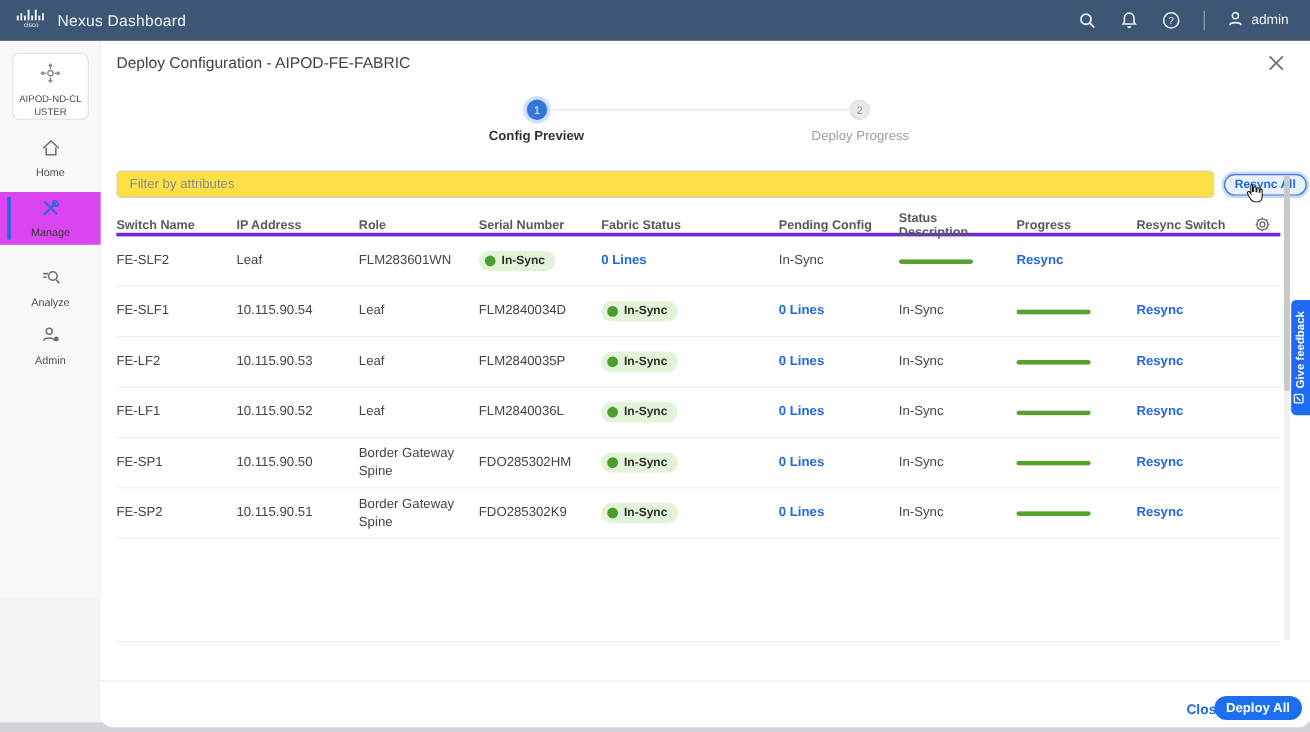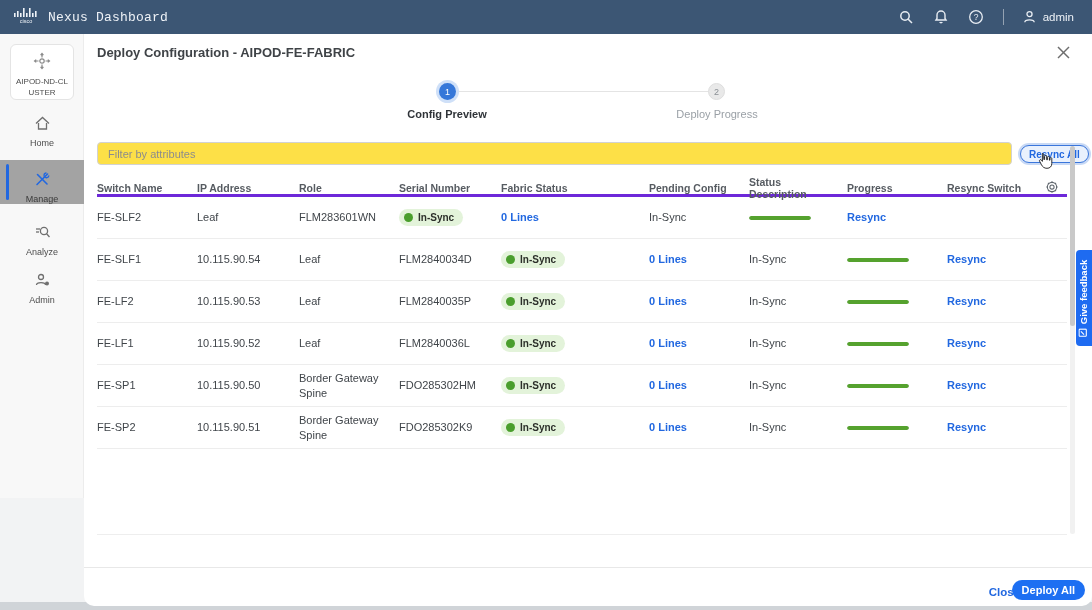--- a/index.html
+++ b/index.html
@@ -3,46 +3,46 @@
 <meta charset="utf-8">
 <style>
   * { margin:0; padding:0; box-sizing:border-box; }
   html,body { width:1092px; height:610px; overflow:hidden; background:#f2f3f4;
               font-family:"Liberation Sans", sans-serif; }
 
   
   .top-header { position:absolute; left:0; top:0; width:1092px; height:34px;
                 background:#3c5674; display:flex; align-items:center; z-index:6; }
   .brand { display:flex; align-items:center; gap:9px; padding-left:13px; }
-  .brand-name { color:#eef2f7; font-size:13px; letter-spacing:.2px;font-family:Liberation Mono, monospace; }
+  .brand-name { color:#eef2f7; font-size:13px; letter-spacing:.2px; }
   .hdr-right { margin-left:auto; display:flex; align-items:center; gap:18px; padding-right:18px; }
   .hdr-ic { width:17px; height:17px; display:flex; align-items:center; justify-content:center; cursor:pointer; }
   .hdr-divider { width:1px; height:16px; background:rgba(255,255,255,.45); }
   .hdr-user { display:flex; align-items:center; gap:6px; color:#eef2f7; font-size:11.5px; cursor:pointer; }
 
   
   .sidebar { position:absolute; left:0; top:34px; width:84px; height:464px;
              background:#f8f8f8; border-right:1px solid #ececec; z-index:2; }
   .cluster-card { position:absolute; left:10px; top:10px; width:64px; height:56px;
                   background:#fff; border:1px solid #e4e4e4; border-radius:6px;
                   display:flex; flex-direction:column; align-items:center; padding-top:6px; cursor:pointer; }
   .cluster-name { font-size:8px; color:#4c4c4c; text-align:center; line-height:1.35;
                   word-break:break-all; padding:2px 3px 0 3px; }
   .nav-item { position:absolute; left:0; width:84px; height:44px; display:flex; flex-direction:column;
               align-items:center; justify-content:center; gap:3px; cursor:pointer; }
   .nav-item .lbl { font-size:9px; color:#4d4d4d; }
-  .nav-item.active { background:#a3a3a3;justify-content:flex-end; }
+  .nav-item.active { background:#d946ef; }
   .nav-item.active::before { content:""; position:absolute; left:6px; top:4px; bottom:4px; width:3px;
                              background:#2268e0; border-radius:2px; }
   .nav-item.active .lbl { color:#3a3a3a; }
 
   
   .dialog { position:absolute; left:84px; top:34px; width:1008px; height:572px; background:#ffffff;
             border-radius:0 0 10px 10px; z-index:3; }
-  .dlg-title { position:absolute; left:13px; top:11px; font-size:13px; font-weight:bold; color:#3f4347; }
+  .dlg-title { position:absolute; left:13px; top:11px; font-size:13px; font-weight:normal; color:#3f4347; }
   .dlg-close { position:absolute; right:20px; top:9px; width:18px; height:18px; cursor:pointer;
                display:flex; align-items:center; justify-content:center; }
 
   
   .step-line { position:absolute; left:372px; top:57px; width:253px; height:1px; background:#e4e4e4; }
   .step-circle { position:absolute; width:17px; height:17px; border-radius:50%;
                  display:flex; align-items:center; justify-content:center; font-size:9px; }
   .step1 { left:355px; top:49px; background:#3577d9; color:#fff; box-shadow:0 0 0 3px #cfe0f8; }
   .step2 { left:624px; top:49px; background:#e9e9e9; color:#8a8f94; border:1px solid #dedede; }
   .step-lbl { position:absolute; top:74px; font-size:11px; width:140px; text-align:center; }

